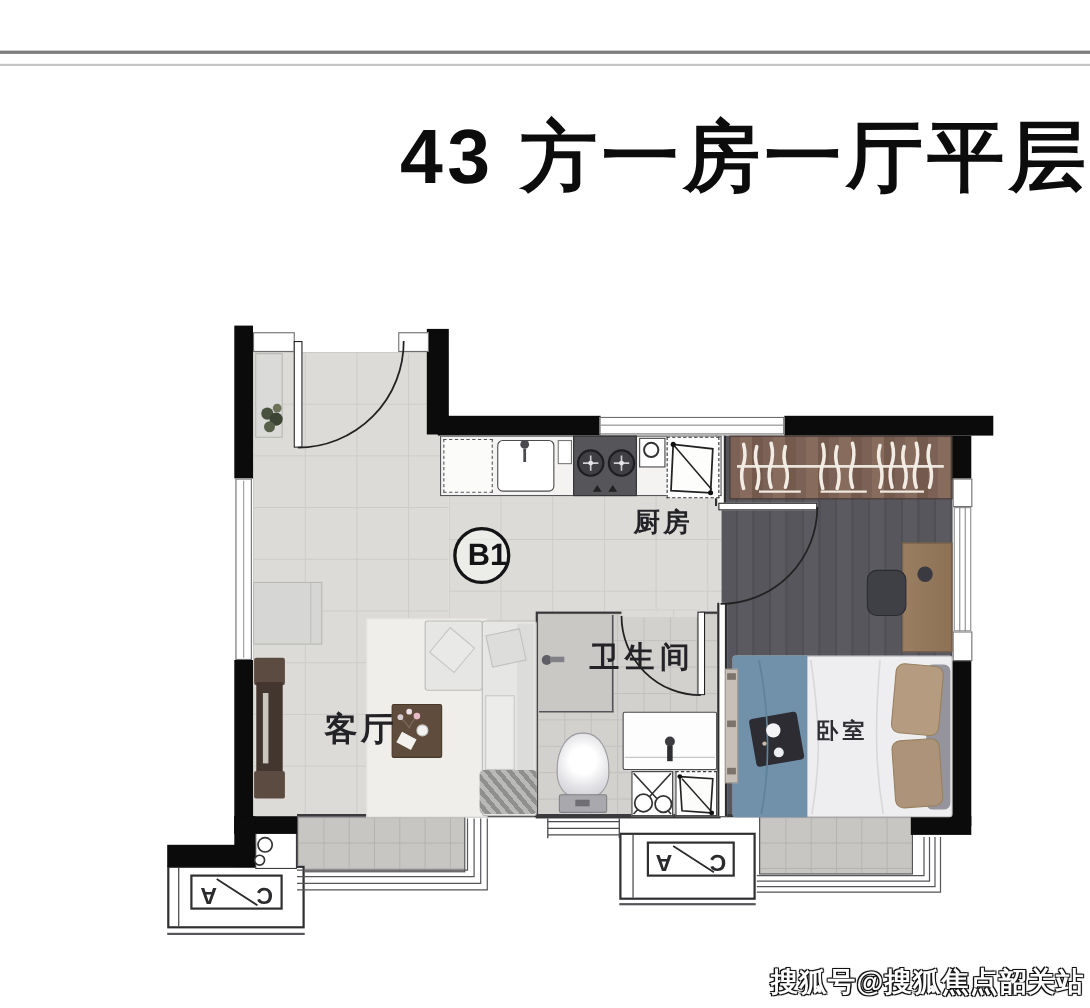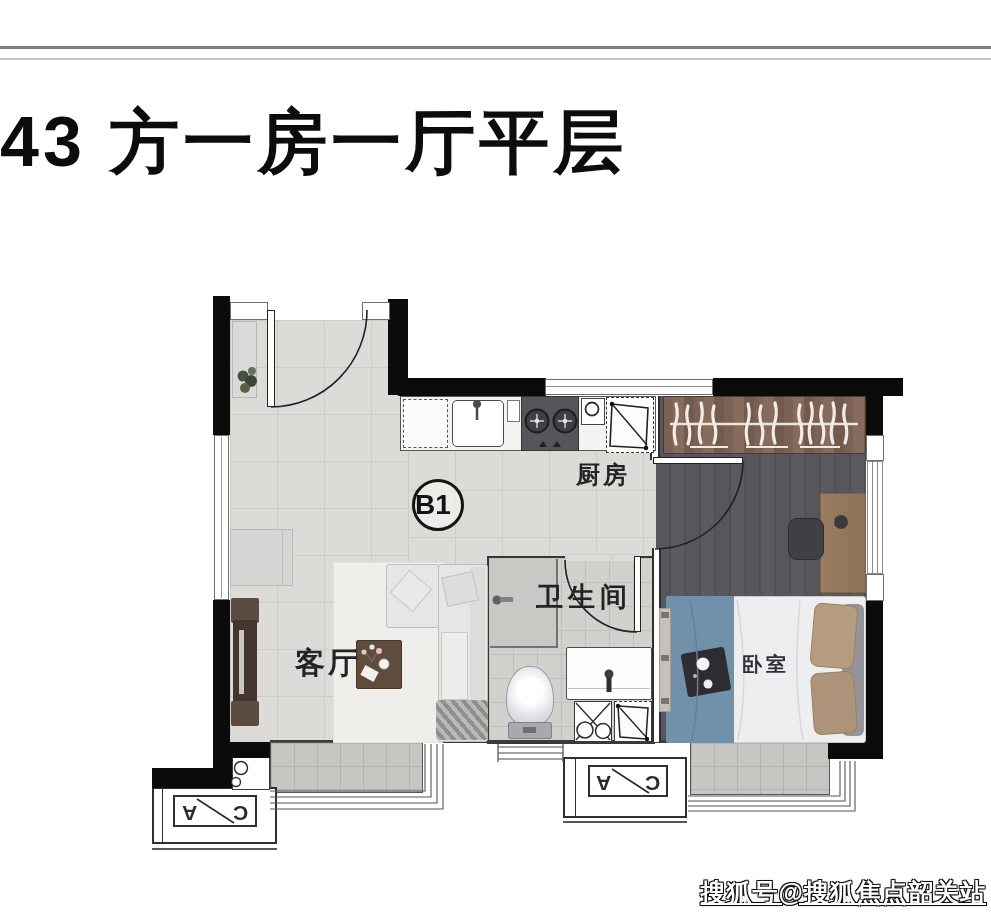--- a/index.html
+++ b/index.html
@@ -19,33 +19,33 @@
         background-size:24px 24px;}
   .hatch{background-color:#c7c6c2;
         background-image:linear-gradient(#b4b3af 1px,transparent 1px),
                          linear-gradient(90deg,#b4b3af 1px,transparent 1px);
         background-size:23px 23px;
         border:1px solid #55555a;}
   .plank{background:repeating-linear-gradient(90deg,#56565c 0 13px,#4f4f55 13px 15px,#5a5a60 15px 28px,#515157 28px 30px);}
   .wood{background:repeating-linear-gradient(90deg,#7b6156 0 9px,#876c5e 9px 20px,#74594d 20px 30px);
         border:1px solid #4a3a32;}
   .lbl{color:#232327;font-weight:700;white-space:nowrap;}
-  .title{position:absolute;left:0;right:0;top:96px;text-align:left;
+  .title{position:absolute;left:0;right:0;top:96px;text-align:right;
          font-size:70px;font-weight:800;letter-spacing:4px;color:#0c0c0c;}
   .rule1{position:absolute;left:0;top:46px;width:991px;height:3px;background:#7d7d7d;}
   .rule2{position:absolute;left:0;top:58px;width:991px;height:2px;background:#c4c4c4;}
   .badge{border:3px solid #141417;border-radius:50%;background:rgba(250,250,248,.55);
-         display:flex;align-items:center;justify-content:flex-start;
+         display:flex;align-items:center;justify-content:flex-end;
          font-size:28px;font-weight:600;color:#141417;}
   .acbox{background:#fff;border:2px solid #2f2f31;}
   .acletter{position:absolute;font-size:21px;font-weight:700;color:#2b2b2e;transform:rotate(180deg);}
   .leaf{background:#fff;border:1.5px solid #222;}
   .watermark{position:absolute;right:5px;top:876px;font-size:25px;font-weight:700;letter-spacing:1px;
      color:#ffffff;
-     text-shadow:1px 1px 0 #111,-1px -1px 0 #111,1px -1px 0 #111,-1px 1px 0 #111,0 0 2px #111;text-decoration:underline;}
+     text-shadow:1px 1px 0 #111,-1px -1px 0 #111,1px -1px 0 #111,-1px 1px 0 #111,0 0 2px #111;}
   .cushion{background:#e6e6e4;border:1.5px solid #bcbcba;border-radius:3px;}
   svg.overlay{position:absolute;left:0;top:0;pointer-events:none;}
 </style>
 </head>
 <body>
 
 <div class="stage">
 
   <div class="rule1"></div>
   <div class="rule2"></div>

